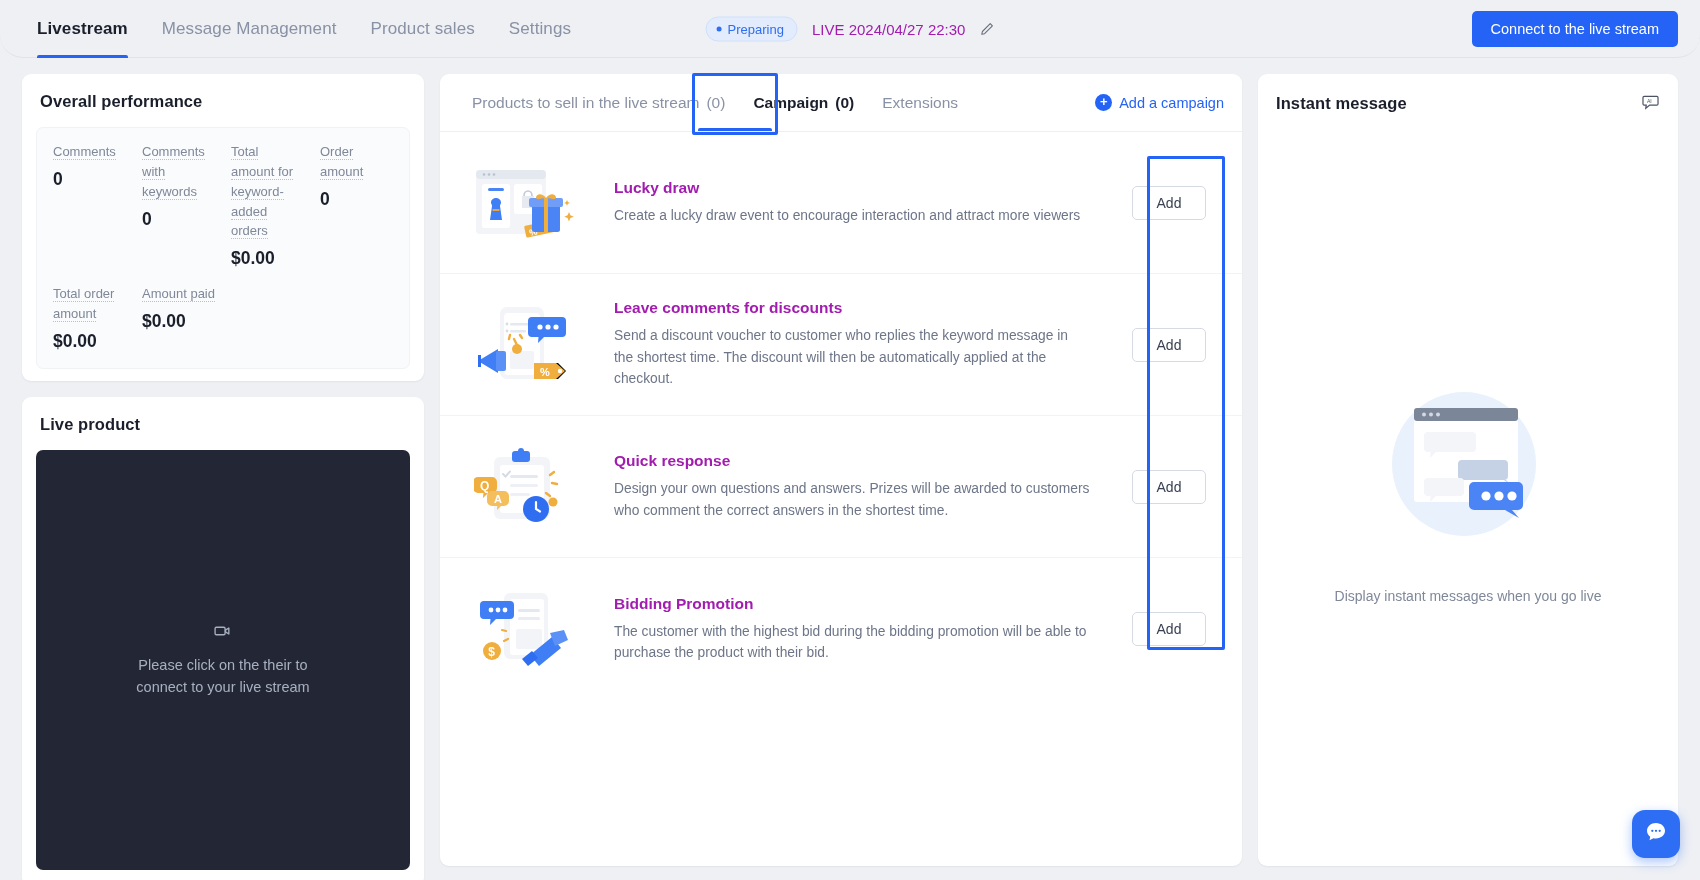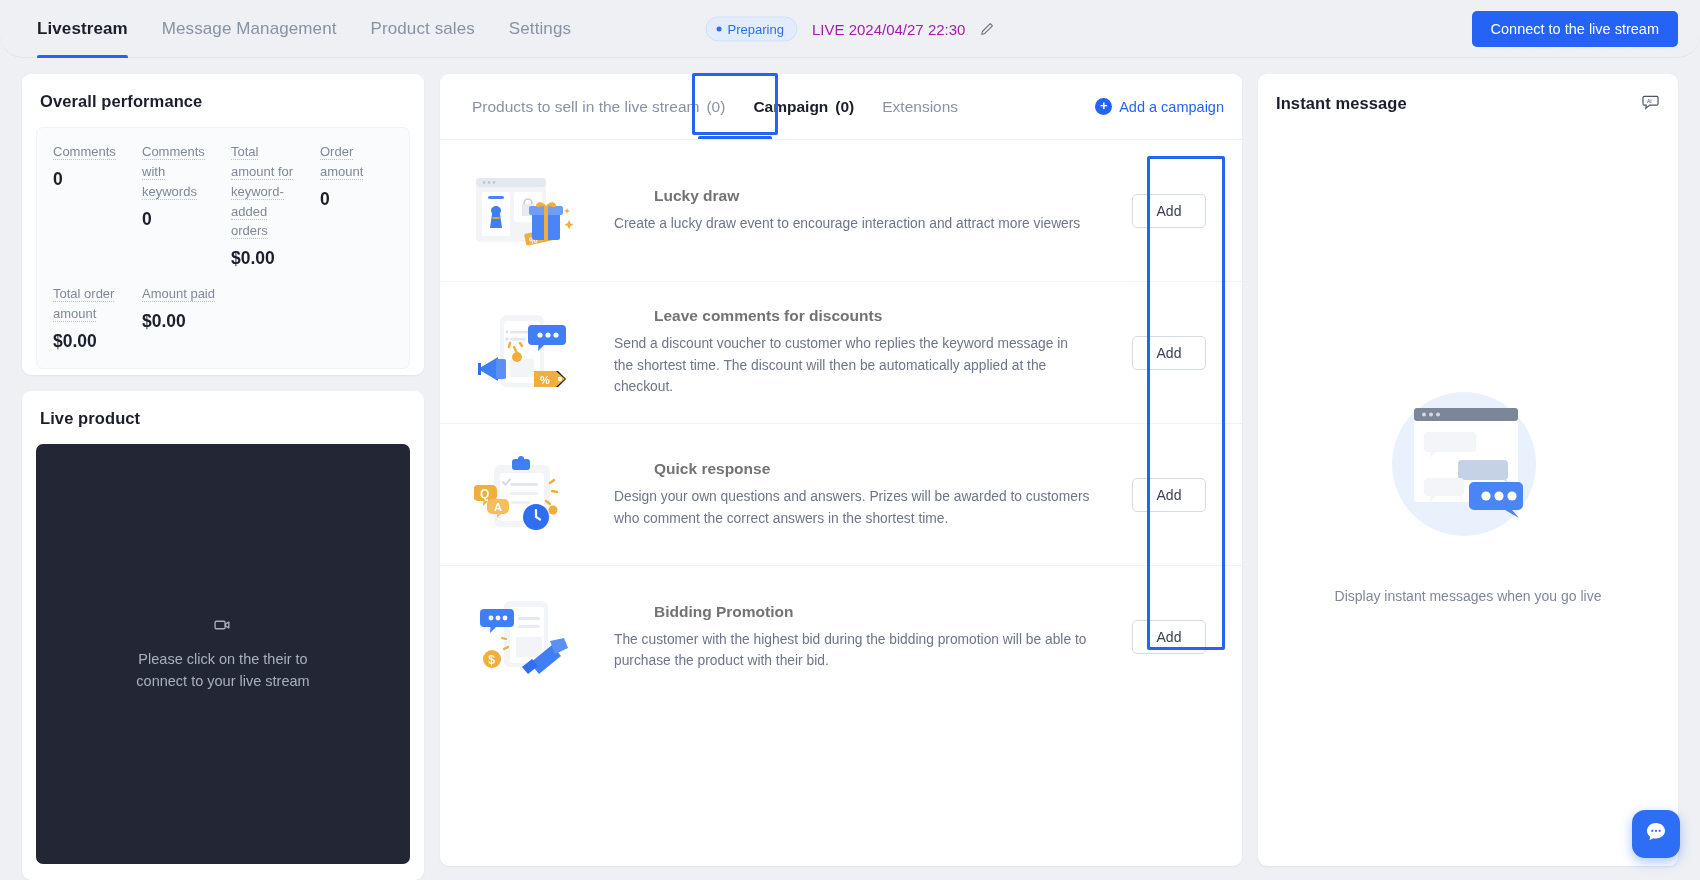--- a/index.html
+++ b/index.html
@@ -67,21 +67,21 @@
   .card {
     background: #fff; border-radius: 9px;
     box-shadow: 0 1px 2px rgba(22,31,54,.06);
   }
   .card-title {
     font-size: 16.5px; font-weight: 700; color: #1b1f2c;
     padding: 18px 18px 0 18px; letter-spacing: .1px;
   }
 
   
-  .perf-card { padding-bottom: 6px; }
+  .perf-card { padding-bottom: 12px; }
   .perf-grid {
     margin: 16px 14px 0 14px;
     background: #fafbfd; border: 1px solid #f0f2f6;
     border-radius: 7px;
     padding: 14px 16px 16px 16px;
     display: grid; grid-template-columns: 1fr 1fr 1fr 1fr;
     row-gap: 15px; column-gap: 16px;
   }
   .stat-label {
     font-size: 13px; color: #7f8899; line-height: 1.45;
@@ -104,21 +104,21 @@
   .video-hint {
     color: #a8b0c0; font-size: 14.5px; line-height: 1.5;
     text-align: center; max-width: 215px;
   }
 
   
   .mid-card { height: 792px; display: flex; flex-direction: column; position: relative; }
   .tabrow {
     display: flex; align-items: center;
     border-bottom: 1px solid #eceff4;
-    padding: 0 18px; height: 66px; position: relative;
+    padding: 0 18px; height: 58px; position: relative;
   }
   .ctab {
     font-size: 15.5px; color: #8991a4;
     padding: 0 14px; height: 58px;
     display: flex; align-items: center; gap: 7px;
     cursor: pointer; white-space: nowrap;
   }
   .ctab.active { color: #1b1f2c; font-weight: 700; }
   .ctab .cnt { color: #8b93a5; font-weight: 400; }
   .ctab.active .cnt { color: #1b1f2c; font-weight: 700; }
@@ -140,21 +140,21 @@
   .camp-list { flex: 1 1 auto; overflow: hidden; }
   .camp-row {
     display: flex; align-items: center;
     padding: 22px 18px 22px 28px;
     border-bottom: 1px solid #f1f3f7;
     min-height: 142px;
   }
   .camp-row:last-child { border-bottom: none; }
   .camp-art { width: 116px; flex: none; display: flex; align-items: center; justify-content: center; }
   .camp-text { flex: 1 1 auto; padding: 0 24px 0 30px; min-width: 0; }
-  .camp-name { font-size: 15.5px; font-weight: 700; color: #737373; margin-bottom: 8px; margin-left: 40px; }
+  .camp-name { font-size: 15.5px; font-weight: 700; color: #a21caf; margin-bottom: 8px; }
   .camp-desc { font-size: 13.8px; color: #6d7588; line-height: 1.55; max-width: 545px; }
   .camp-action { width: 110px; flex: none; display: flex; justify-content: center; }
   .add-btn {
     background: #fff; border: 1px solid #d6dae3; border-radius: 5px;
     color: #3a4152; font-size: 14px; padding: 8px 24px; cursor: pointer;
     font-family: inherit;
   }
 
   
   .annot { position: absolute; border: 3px solid #2563f6; pointer-events: none; border-radius: 2px; }

